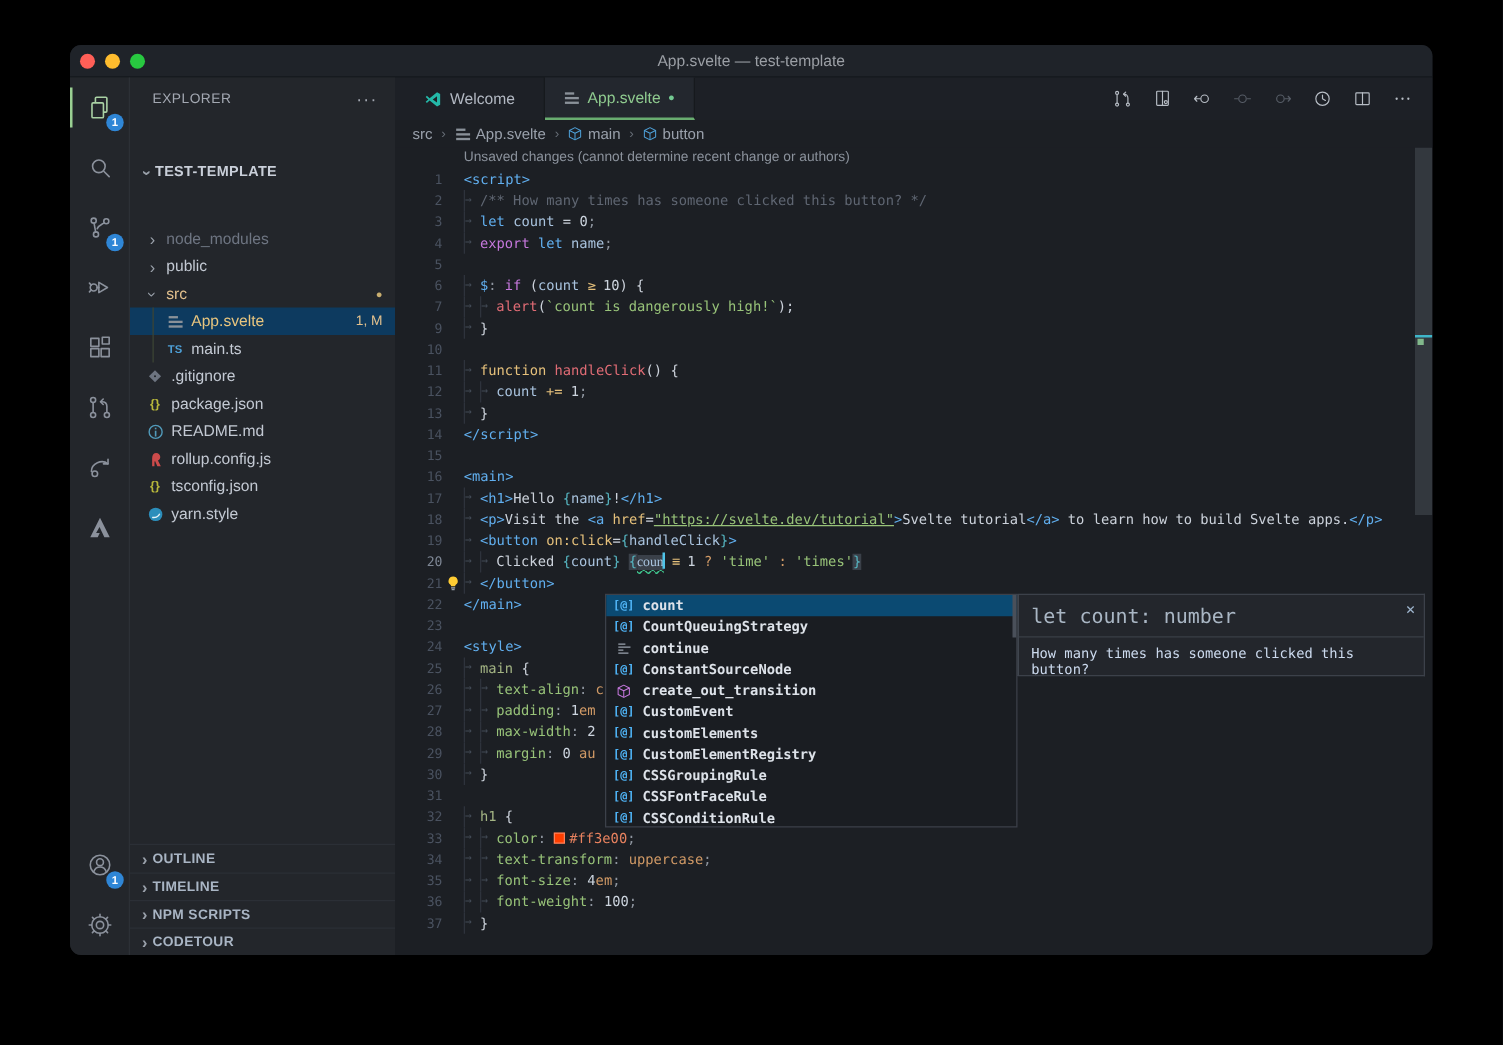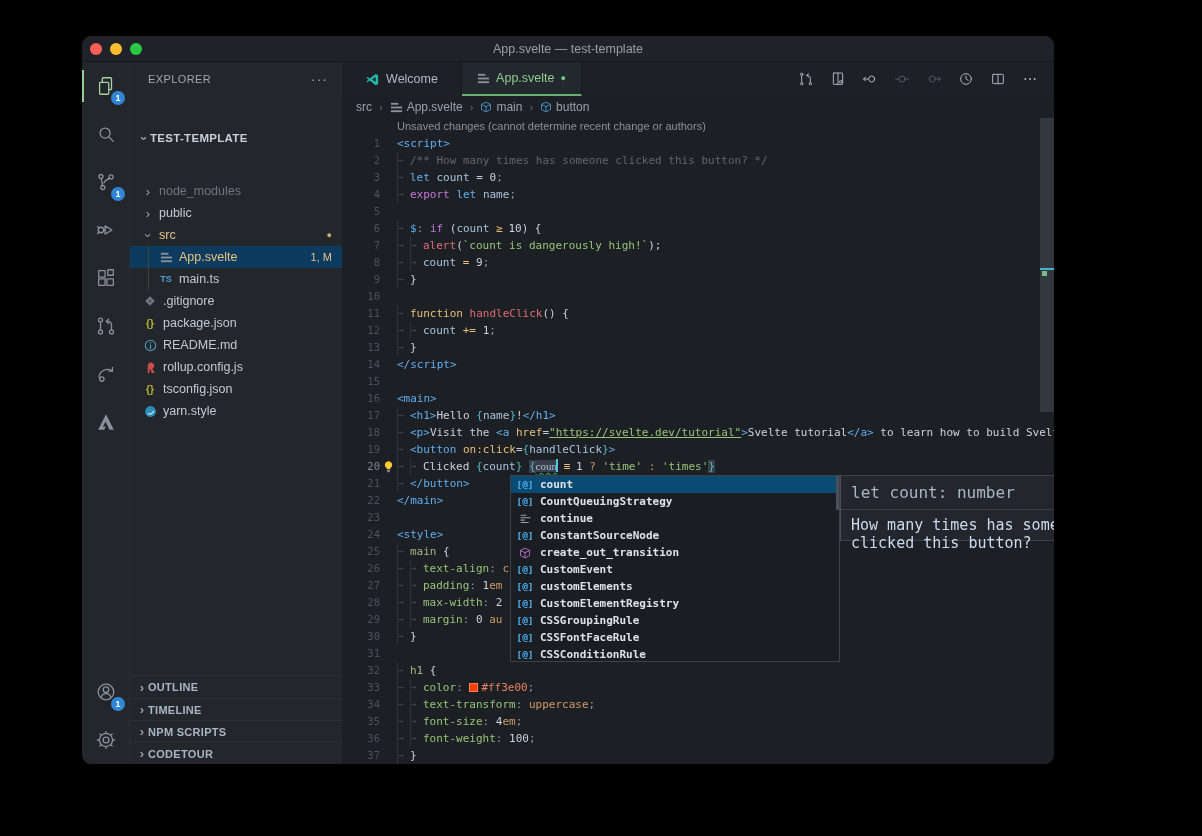--- a/index.html
+++ b/index.html
@@ -1,19 +1,19 @@
 <!DOCTYPE html>
 <html><head>
 <meta charset="utf-8">
 <style>
   *{margin:0;padding:0;box-sizing:border-box;}
   html,body{width:1202px;height:836px;background:#000;overflow:hidden;
     font-family:"Liberation Sans",sans-serif;-webkit-font-smoothing:antialiased;}
-  .window{position:absolute;left:56px;top:36px;width:972px;height:728px;
-    background:#1c1f24;border-radius:9px;overflow:hidden;box-shadow:0 18px 60px rgba(0,0,0,.7);margin-left:26px;}
+  .window{position:absolute;left:56px;top:36px;width:1090px;height:728px;
+    background:#1c1f24;border-radius:9px;overflow:hidden;box-shadow:0 18px 60px rgba(0,0,0,.7);}
   
   .titlebar{position:relative;height:26px;background:#1f2329;border-bottom:1px solid #15181c;}
   .lights{position:absolute;left:8px;top:7px;display:flex;gap:8px;}
   .light{width:12px;height:12px;border-radius:50%;}
   .title{position:absolute;left:0;right:0;top:0;height:26px;line-height:26px;text-align:center;
     font-size:12.5px;color:#9b9fa5;}
   .main{display:flex;height:702px;}
   
   .activitybar{width:48px;background:#23262b;border-right:1px solid #2c3036;position:relative;
     display:flex;flex-direction:column;}
@@ -94,21 +94,21 @@
     font-family:"DejaVu Sans Mono",monospace;font-size:11px;font-weight:600;color:#dde2e9;white-space:nowrap;}
   .sg-row.sel{background:#0b4a72;}
   .sg-icon{width:20px;display:inline-flex;justify-content:center;align-items:center;font-size:9.5px;font-weight:bold;}
   .sg-icon.variable{color:#4fb4f6;}
   .sg-scroll{position:absolute;right:0;top:0;width:3px;height:34px;background:#4a505a;}
   
   .docs{position:absolute;left:498px;top:357px;width:326px;height:66px;background:#23262c;
     border:1px solid #3c414a;border-left:1px solid #4a505a;z-index:5;padding:7px 10px 0 10px;}
   .docs .sig{font-family:"DejaVu Sans Mono",monospace;font-size:16px;color:#a9b6c4;}
   .docs .div{height:1px;background:#3a3f46;margin:7px -10px 6px -10px;}
-  .docs .body{font-size:15px;color:#ccdaee;}
+  .docs .body{font-size:11px;color:#ccdaee;}
   .docs .close{position:absolute;right:7px;top:4px;color:#9fb6cf;font-size:12px;}
   
   .vscroll{position:absolute;right:0;top:0;width:14px;height:294px;background:rgba(90,96,105,.38);}
   .ov-cursor{position:absolute;right:0;top:150px;width:14px;height:2px;}
   .ov-mod{position:absolute;right:7px;top:153px;width:5px;height:5px;}
   svg{display:block;}
 </style>
 </head>
 <body>
 
@@ -478,21 +478,20 @@
         </div>
       <div class="code" id="code">
           <div class="blame">Unsaved changes (cannot determine recent change or authors)</div>
           <div class="cl"><span class="ln">1</span><span class="gm"></span><span class="tk-tag">&lt;script&gt;</span></div>
           <div class="cl"><span class="ln">2</span><span class="gm"></span><span class="ind">→</span><span class="tk-cmt">/** How many times has someone clicked this button? */</span></div>
           <div class="cl"><span class="ln">3</span><span class="gm"></span><span class="ind">→</span><span class="tk-kw2">let</span><span class="tk-pln"> </span><span class="tk-var">count</span><span class="tk-op"> = </span><span class="tk-numw">0</span><span class="tk-pun">;</span></div>
           <div class="cl"><span class="ln">4</span><span class="gm"></span><span class="ind">→</span><span class="tk-kwp">export</span><span class="tk-pln"> </span><span class="tk-kw2">let</span><span class="tk-pln"> </span><span class="tk-var">name</span><span class="tk-pun">;</span></div>
           <div class="cl"><span class="ln">5</span><span class="gm"></span><span class="ind"></span></div>
           <div class="cl"><span class="ln">6</span><span class="gm"></span><span class="ind">→</span><span class="tk-kw2">$</span><span class="tk-pun">:</span><span class="tk-pln"> </span><span class="tk-kwp">if</span><span class="tk-pln"> (</span><span class="tk-var">count</span><span class="tk-pln"> </span><span class="tk-lig">≥</span><span class="tk-pln"> </span><span class="tk-numw">10</span><span class="tk-pln">) {</span></div>
           <div class="cl"><span class="ln">7</span><span class="gm"></span><span class="ind">→</span><span class="ind">→</span><span class="tk-fn">alert</span><span class="tk-pln">(</span><span class="tk-str">`count is dangerously high!`</span><span class="tk-pln">);</span></div>
-          <div class="cl"><span class="ln">8</span><span class="gm"></span><span class="ind">→</span><span class="ind">→</span><span class="tk-var">count</span><span class="tk-op2"> = </span><span class="tk-numw">9</span><span class="tk-pun">;</span></div>
           <div class="cl"><span class="ln">9</span><span class="gm"></span><span class="ind">→</span><span class="tk-pln">}</span></div>
           <div class="cl"><span class="ln">10</span><span class="gm"></span><span class="ind"></span></div>
           <div class="cl"><span class="ln">11</span><span class="gm"></span><span class="ind">→</span><span class="tk-fnkw">function</span><span class="tk-pln"> </span><span class="tk-fn">handleClick</span><span class="tk-pln">() {</span></div>
           <div class="cl"><span class="ln">12</span><span class="gm"></span><span class="ind">→</span><span class="ind">→</span><span class="tk-var">count</span><span class="tk-op2"> += </span><span class="tk-numw">1</span><span class="tk-pun">;</span></div>
           <div class="cl"><span class="ln">13</span><span class="gm"></span><span class="ind">→</span><span class="tk-pln">}</span></div>
           <div class="cl"><span class="ln">14</span><span class="gm"></span><span class="tk-tag">&lt;/script&gt;</span></div>
           <div class="cl"><span class="ln">15</span><span class="gm"></span></div>
           <div class="cl"><span class="ln">16</span><span class="gm"></span><span class="tk-tag">&lt;main&gt;</span></div>
           <div class="cl"><span class="ln">17</span><span class="gm"></span><span class="ind">→</span><span class="tk-tag">&lt;h1&gt;</span><span class="tk-pln">Hello </span><span class="tk-brace">{</span><span class="tk-var">name</span><span class="tk-brace">}</span><span class="tk-pln">!</span><span class="tk-tag">&lt;/h1&gt;</span></div>
           <div class="cl"><span class="ln">18</span><span class="gm"></span><span class="ind">→</span><span class="tk-tag">&lt;p&gt;</span><span class="tk-pln">Visit the </span><span class="tk-tag">&lt;a</span><span class="tk-pln"> </span><span class="tk-attr">href</span><span class="tk-op">=</span><span class="tk-strlink">"https://svelte.dev/tutorial"</span><span class="tk-tag">&gt;</span><span class="tk-pln">Svelte tutorial</span><span class="tk-tag">&lt;/a&gt;</span><span class="tk-pln"> to learn how to build Svelte apps.</span><span class="tk-tag">&lt;/p&gt;</span></div>

